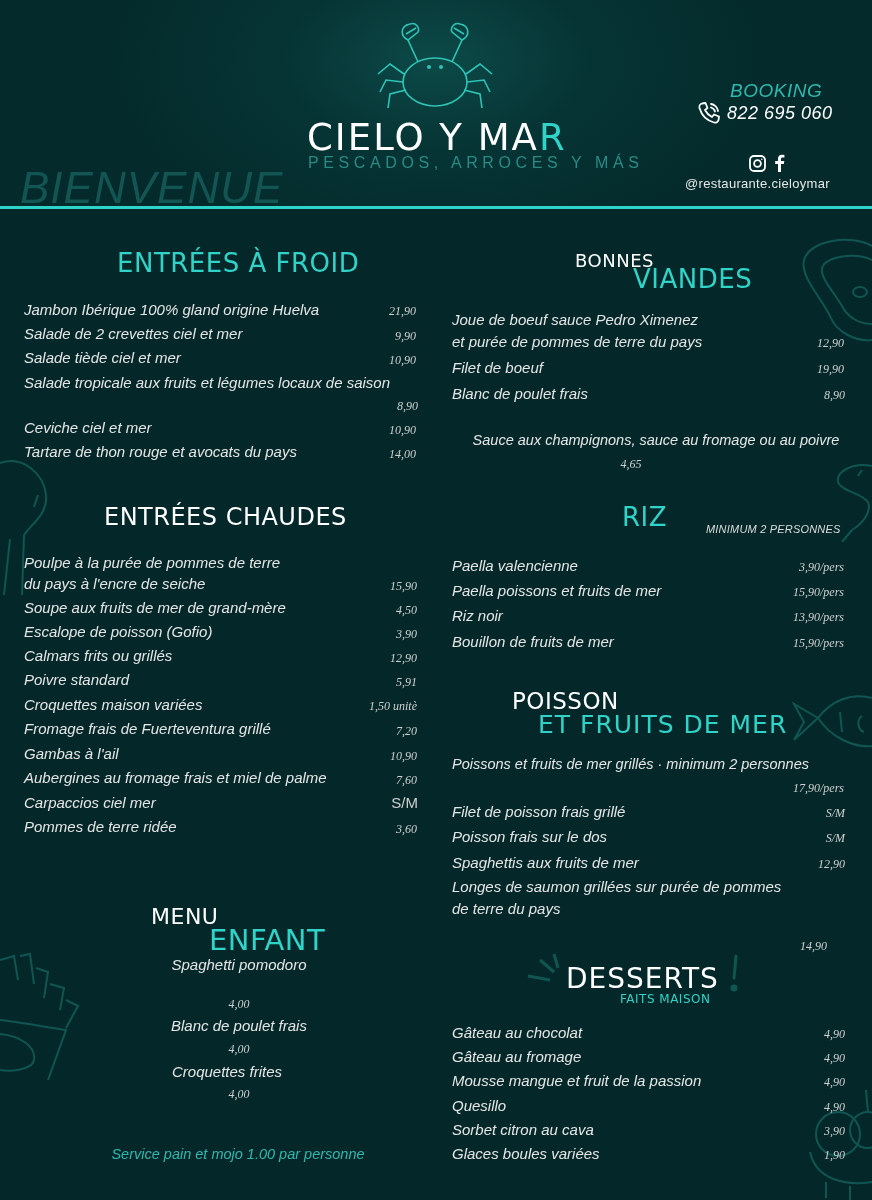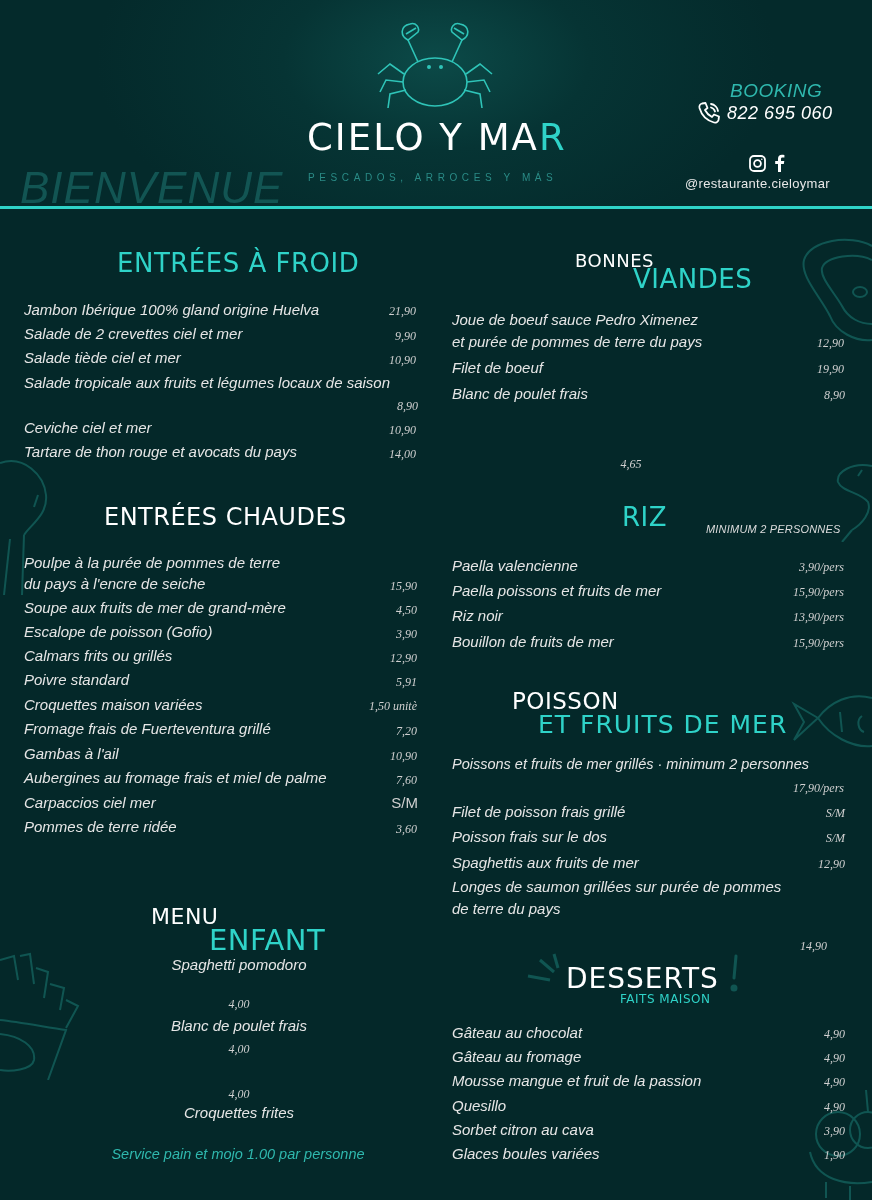--- a/index.html
+++ b/index.html
@@ -24,21 +24,21 @@
     opacity: 0.9;
   }
   .crab { position: absolute; left: 376px; top: 22px; width: 118px; height: 88px; }
   .brand {
     position: absolute; left: 307px; top: 118px; width: 260px;
     font-size: 37px; letter-spacing: 2px; color: #ffffff; font-weight: normal;
     font-family: "DejaVu Sans", sans-serif; line-height: 40px; white-space: nowrap;
   }
   .brand .accent { color: #2fd3c8; }
   .tagline {
-    position: absolute; left: 308px; top: 172px; font-size: 10px; letter-spacing: 4.6px;
+    position: absolute; left: 308px; top: 154px; font-size: 16px; letter-spacing: 4.6px;
     color: #2a8b86; white-space: nowrap; text-align: right;
   }
   .booking-label {
     position: absolute; left: 730px; top: 80px; font-size: 19px; font-style: italic;
     color: #2fb8ae; font-weight: normal; letter-spacing: 0.5px;
   }
   .phone-row { position: absolute; left: 697px; top: 101px; display: flex; align-items: center; gap: 6px; }
   .phone-icon { width: 24px; height: 24px; }
   .phone-num { font-size: 18px; font-style: italic; color: #ffffff; letter-spacing: 0.5px; }
   .social-row { position: absolute; left: 749px; top: 154px; display: flex; gap: 8px; align-items: center; }
@@ -208,36 +208,37 @@
     <div class="price" style="left:360px;top:820px;width:57px;">3,60</div>
   </div>
 
   <div class="section-title t-white" style="left:151px;top:904px;font-size:22px;">MENU</div>
   <div class="section-title t-accent" style="left:209px;top:923px;font-size:29px;">ENFANT</div>
   <div>
     <div class="item center" style="left:100px;top:944px;width:278px;margin-top:12px;">Spaghetti pomodoro</div>
     <div class="price center" style="left:100px;top:995px;width:278px;text-align:center;">4,00</div>
     <div class="item center" style="left:100px;top:1017px;width:278px;">Blanc de poulet frais</div>
     <div class="price center" style="left:100px;top:1040px;width:278px;text-align:center;">4,00</div>
-    <div class="item center" style="left:100px;top:1063px;width:278px;margin-top:41px;">Croquettes frites</div>
+    <div class="item center" style="left:88px;top:1063px;width:278px;">Croquettes frites</div>
     <div class="price center" style="left:100px;top:1085px;width:278px;text-align:center;">4,00</div>
   </div>
   <div class="item center" style="left:80px;top:1145px;width:316px;color:#2fb8ae;font-size:14.5px;">Service pain et mojo 1.00 par personne</div>
 
   <div class="section-title t-white" style="left:575px;top:250px;font-size:18px;">BONNES</div>
   <div class="section-title t-accent" style="left:633px;top:264px;font-size:26px;">VIANDES</div>
   <div>
     <div class="item" style="left:452px;top:311px;">Joue de boeuf sauce Pedro Ximenez</div>
     <div class="item" style="left:452px;top:333px;">et purée de pommes de terre du pays</div>
     <div class="price" style="left:790px;top:334px;width:54px;">12,90</div>
     <div class="item" style="left:452px;top:359px;">Filet de boeuf</div>
     <div class="price" style="left:790px;top:360px;width:54px;">19,90</div>
     <div class="item" style="left:452px;top:385px;">Blanc de poulet frais</div>
     <div class="price" style="left:790px;top:386px;width:55px;">8,90</div>
   </div>
+  <div class="item center" style="left:440px;top:431px;width:432px;font-size:14.5px;">Sauce aux champignons, sauce au fromage ou au poivre</div>
   <div class="price" style="left:600px;top:455px;width:62px;text-align:center;">4,65</div>
 
   <div class="section-title t-accent" style="left:622px;top:502px;font-size:26px;">RIZ</div>
   <div class="note" style="left:706px;top:523px;font-size:11px;">MINIMUM 2 PERSONNES</div>
   <div>
     <div class="item" style="left:452px;top:557px;">Paella valencienne</div>
     <div class="price" style="left:760px;top:558px;width:84px;">3,90/pers</div>
     <div class="item" style="left:452px;top:582px;">Paella poissons et fruits de mer</div>
     <div class="price" style="left:760px;top:583px;width:84px;">15,90/pers</div>
     <div class="item" style="left:452px;top:607px;text-align:right;">Riz noir</div>

